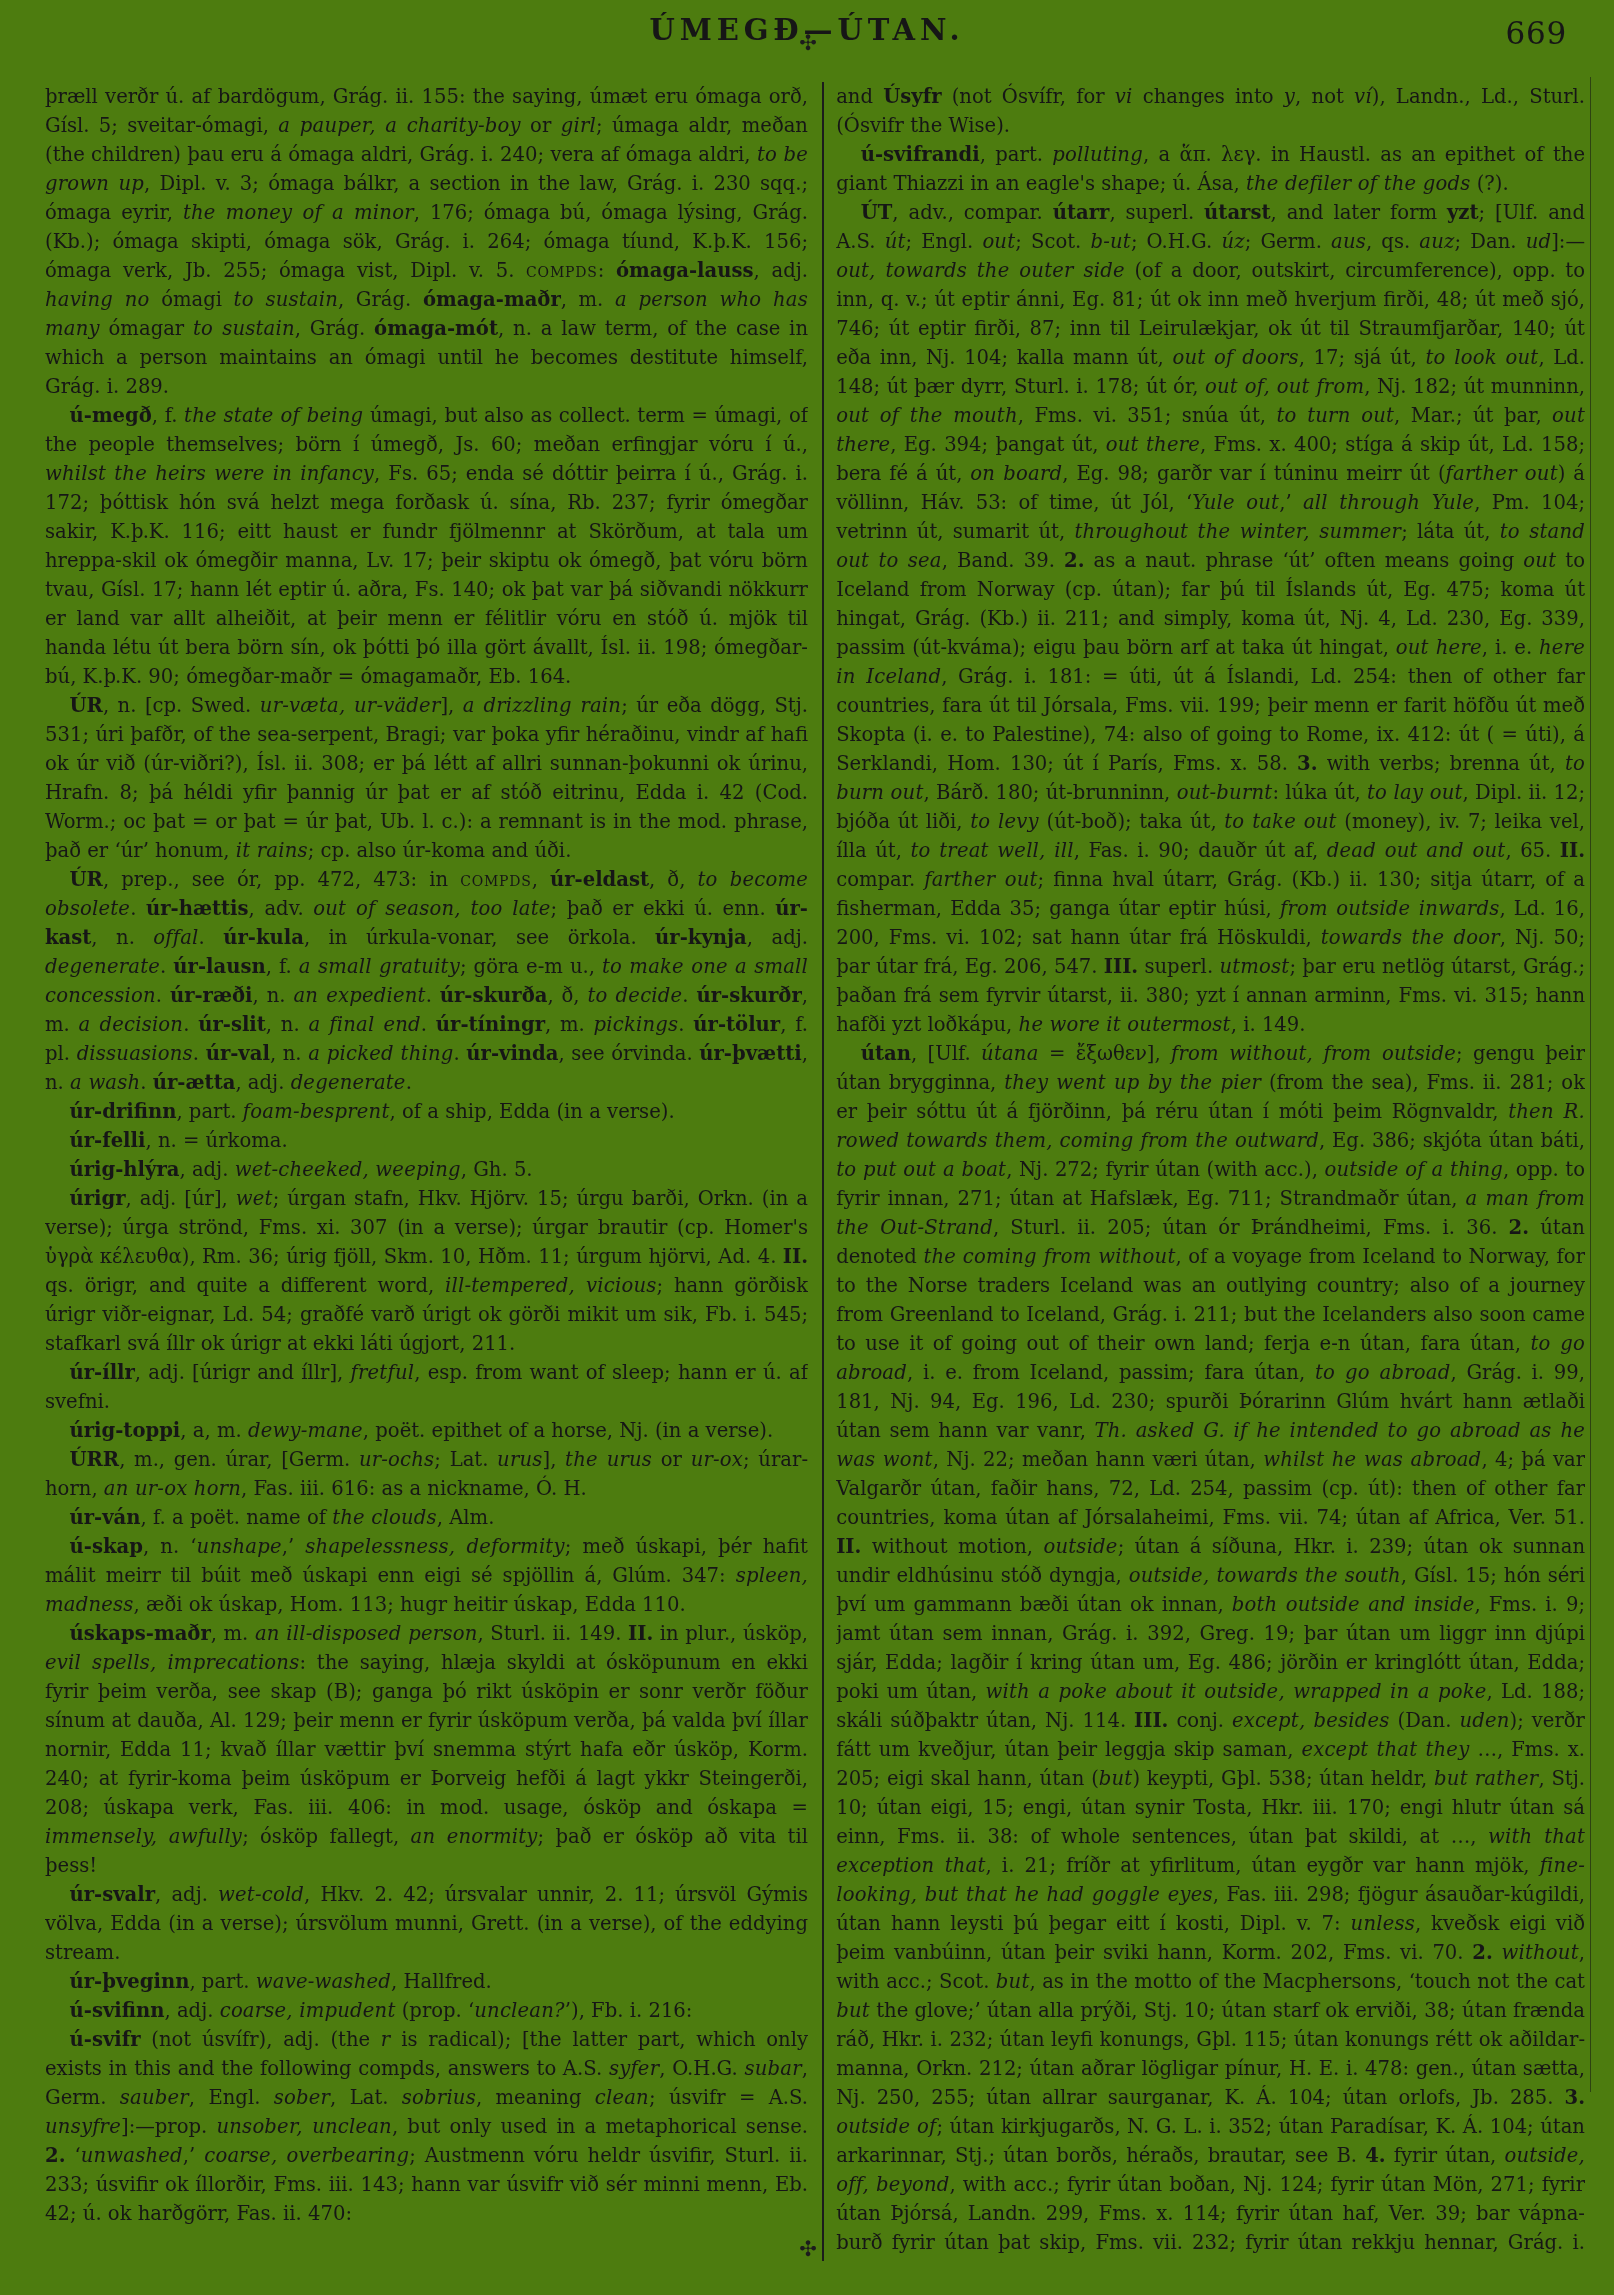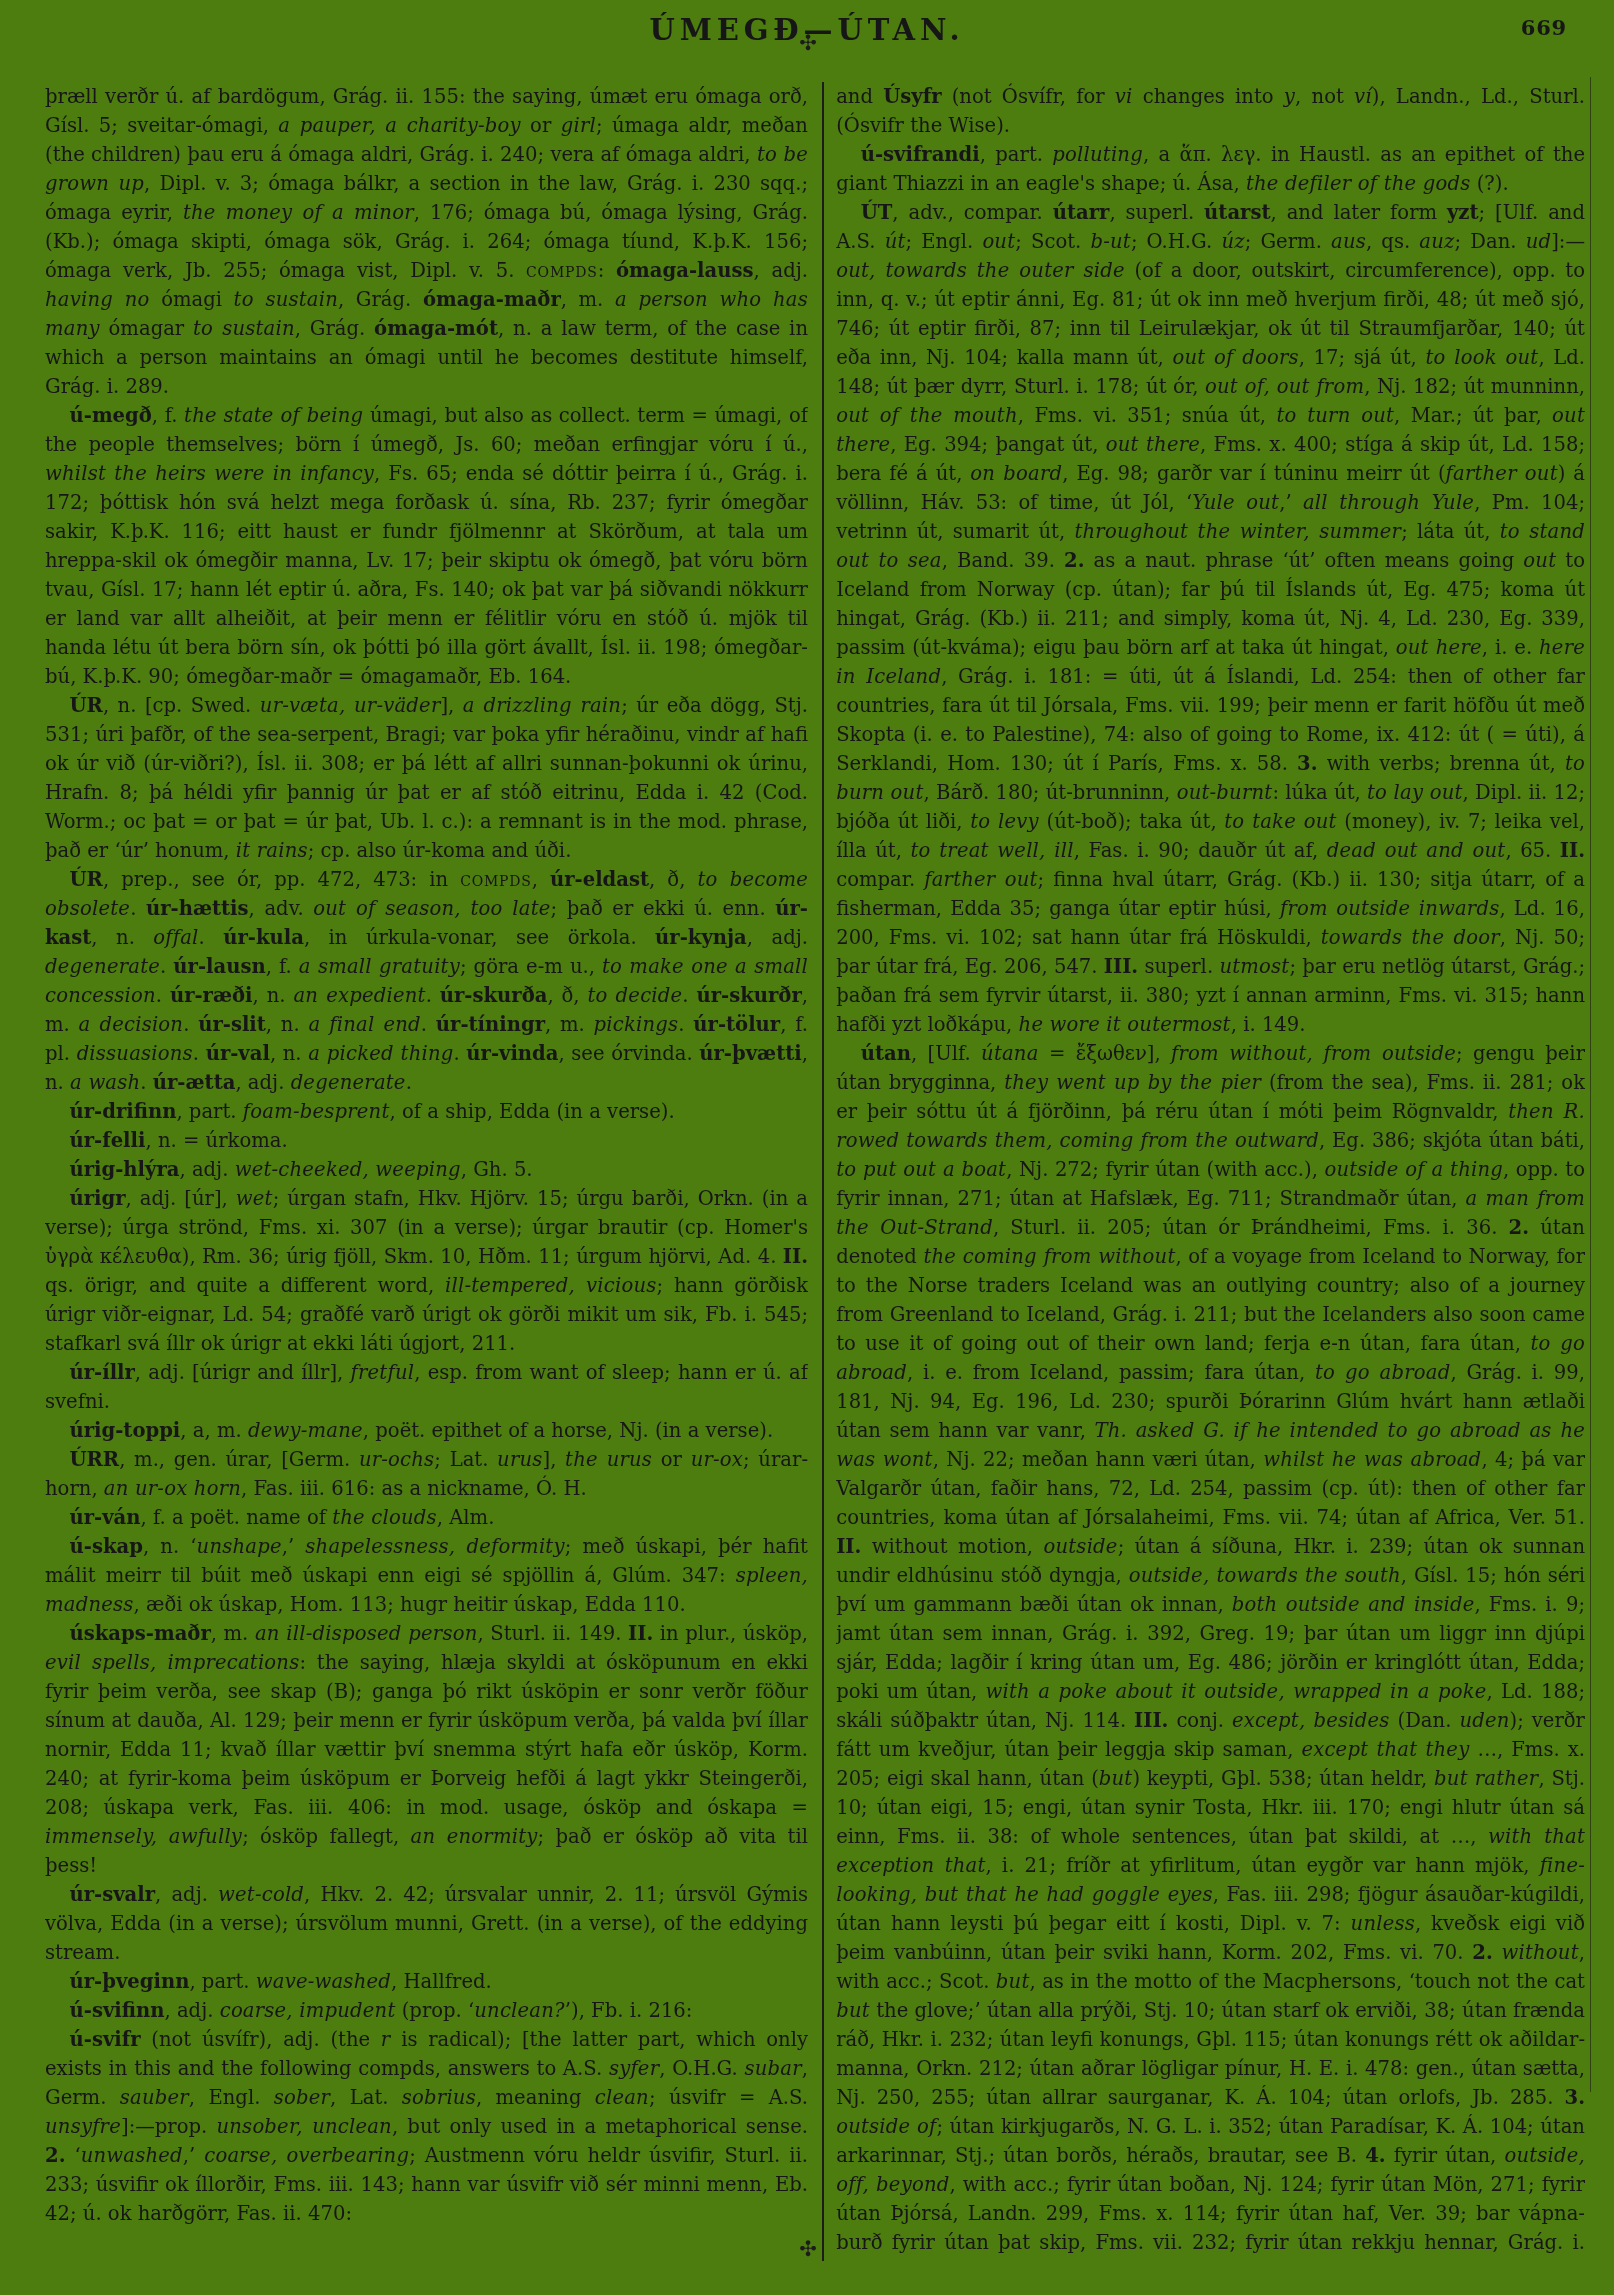--- a/index.html
+++ b/index.html
@@ -12,21 +12,21 @@
     font-family:"DejaVu Serif", "Liberation Serif", serif;
     overflow:hidden;
   }
   .pagehead{position:absolute;top:13px;left:0;right:0;height:49px;}
   .title{
     display:block;text-align:center;
     font-weight:bold;font-size:29px;letter-spacing:4.9px;
   }
   .pageno{
     position:absolute;right:47px;top:1.6px;
-    font-size:21px;letter-spacing:0.8px;font-weight:bold;
+    font-size:31px;letter-spacing:0.8px;
   }
   .columns{
     position:absolute;top:82px;left:45px;right:29px;bottom:34px;
     display:flex;align-items:stretch;
   }
   .col{
     width:763px;flex:0 0 763px;
     overflow:hidden;
     text-align:justify;
     font-size:19.6px;line-height:29px;

